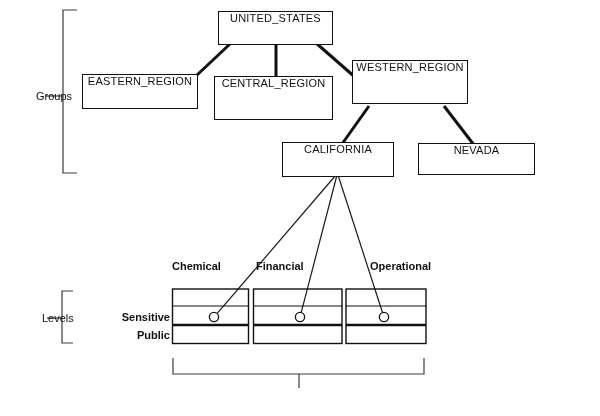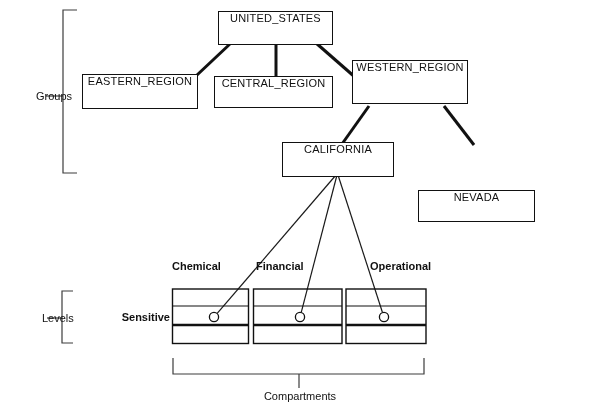--- a/index.html
+++ b/index.html
@@ -10,24 +10,24 @@
   }
   #wires{position:absolute;left:0;top:0;width:600px;height:416px;}
   .node{
     position:absolute;box-sizing:border-box;
     border:1.6px solid #111;background:#ffffff;
     display:flex;align-items:flex-start;justify-content:center;
     font-size:11px;letter-spacing:.2px;white-space:nowrap;
   }
   .n-us{left:218px;top:11px;width:115px;height:34px;}
   .n-east{left:82px;top:74px;width:116px;height:35px;}
-  .n-central{left:214px;top:76px;width:119px;height:32px;}
+  .n-central{left:214px;top:76px;width:119px;height:44px;}
   .n-west{left:352px;top:60px;width:116px;height:44px;}
   .n-cal{left:282px;top:142px;width:112px;height:35px;}
-  .n-nev{left:418px;top:143px;width:117px;height:32px;margin-top:47px;}
+  .n-nev{left:418px;top:143px;width:117px;height:32px;}
   .side-label{
     position:absolute;font-size:11px;white-space:nowrap;margin-left:28px;
   }
   .lbl-groups{left:8px;top:90px;width:38px;}
   .lbl-levels{left:14px;top:312px;width:34px;}
   .row-label{
     position:absolute;left:40px;width:130px;text-align:right;
     font-size:11px;font-weight:bold;white-space:nowrap;
   }
   .rl-0{top:291px;} .rl-1{top:311px;} .rl-2{top:329px;}
@@ -109,20 +109,20 @@
       <span>CALIFORNIA</span>
     </div>
   <div class="node n-nev">
       <span>NEVADA</span>
     </div>
 
   <div class="side-label lbl-groups">Groups</div>
   <div class="side-label lbl-levels">Levels</div>
 
   <div class="row-label rl-1">Sensitive</div>
+  <div class="row-label rl-2">Public</div>
 
   <div class="col-header ch-0">Chemical</div>
   <div class="col-header ch-1">Financial</div>
   <div class="col-header ch-2">Operational</div>
 
-  <div class="lbl-compartments">Compartments</div>
 
 </div>
 
 </body></html>

